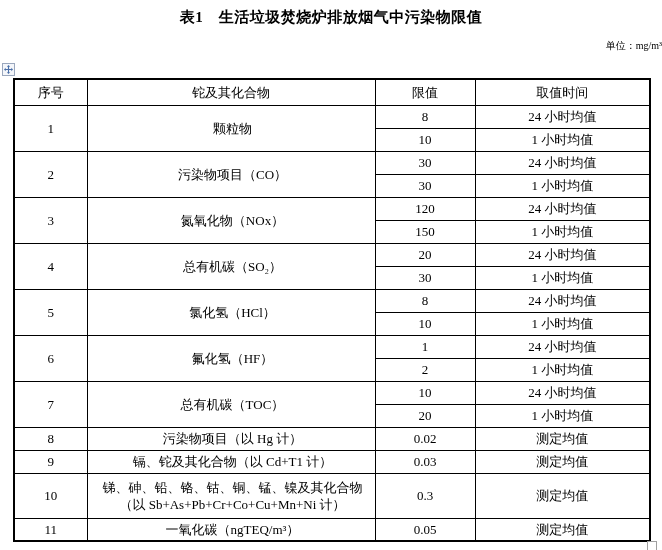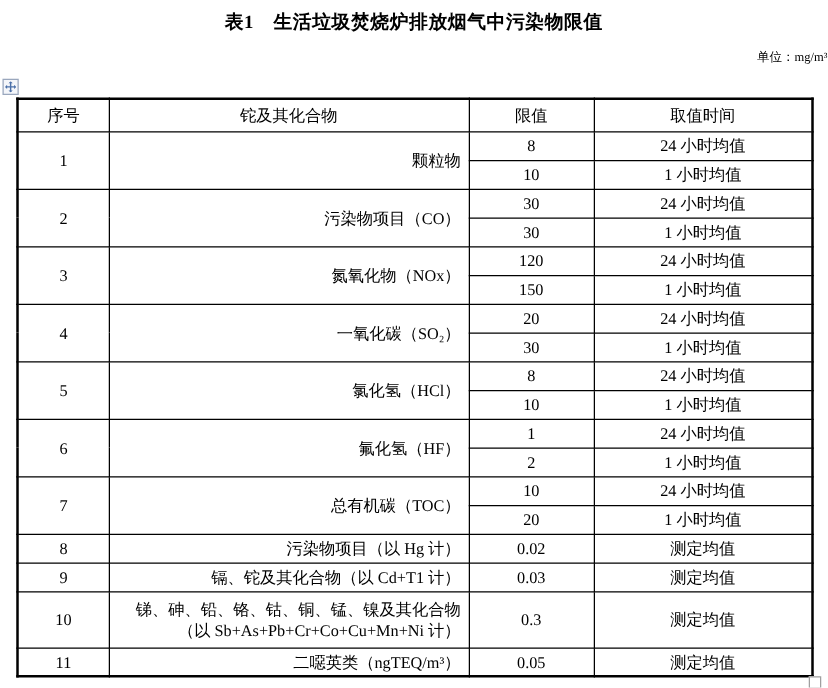--- a/index.html
+++ b/index.html
@@ -53,21 +53,21 @@
     border: 1px solid #000000;
     font-size: 13px;
     font-weight: normal;
     padding: 1px 2px;
     text-align: center;
     vertical-align: middle;
     line-height: 17px;
     overflow: hidden;
   }
   table.limits td.pollutant {
-    text-align: right;
+    text-align: center;
     padding-left: 9px;
     padding-right: 6px;
   }
   tr.h-head  { height: 26px; }
   tr.h-sub   { height: 23px; }
   tr.h-single{ height: 23px; }
   tr.h-double{ height: 45px; }
 </style>
 </head>
 <body>
@@ -127,21 +127,21 @@
       <td>120</td>
       <td>24 小时均值</td>
     </tr>
     <tr class="h-sub">
       <td>150</td>
       <td>1 小时均值</td>
     </tr>
 
     <tr class="h-sub">
       <td rowspan="2">4</td>
-      <td rowspan="2" class="pollutant">一氧化碳（SO₂）</td>
+      <td rowspan="2" class="pollutant">总有机碳（SO₂）</td>
       <td>20</td>
       <td>24 小时均值</td>
     </tr>
     <tr class="h-sub">
       <td>30</td>
       <td>1 小时均值</td>
     </tr>
 
     <tr class="h-sub">
       <td rowspan="2">5</td>
@@ -192,20 +192,20 @@
 
     <tr class="h-double">
       <td>10</td>
       <td class="pollutant">锑、砷、铅、铬、钴、铜、锰、镍及其化合物（以 Sb+As+Pb+Cr+Co+Cu+Mn+Ni 计）</td>
       <td>0.3</td>
       <td>测定均值</td>
     </tr>
 
     <tr class="h-single">
       <td>11</td>
-      <td class="pollutant">二噁英类（ngTEQ/m³）</td>
+      <td class="pollutant">一氧化碳（ngTEQ/m³）</td>
       <td>0.05</td>
       <td>测定均值</td>
     </tr>
   </tbody>
 </table>
 
 <div class="resize-handle"></div>
 
 </body></html>

